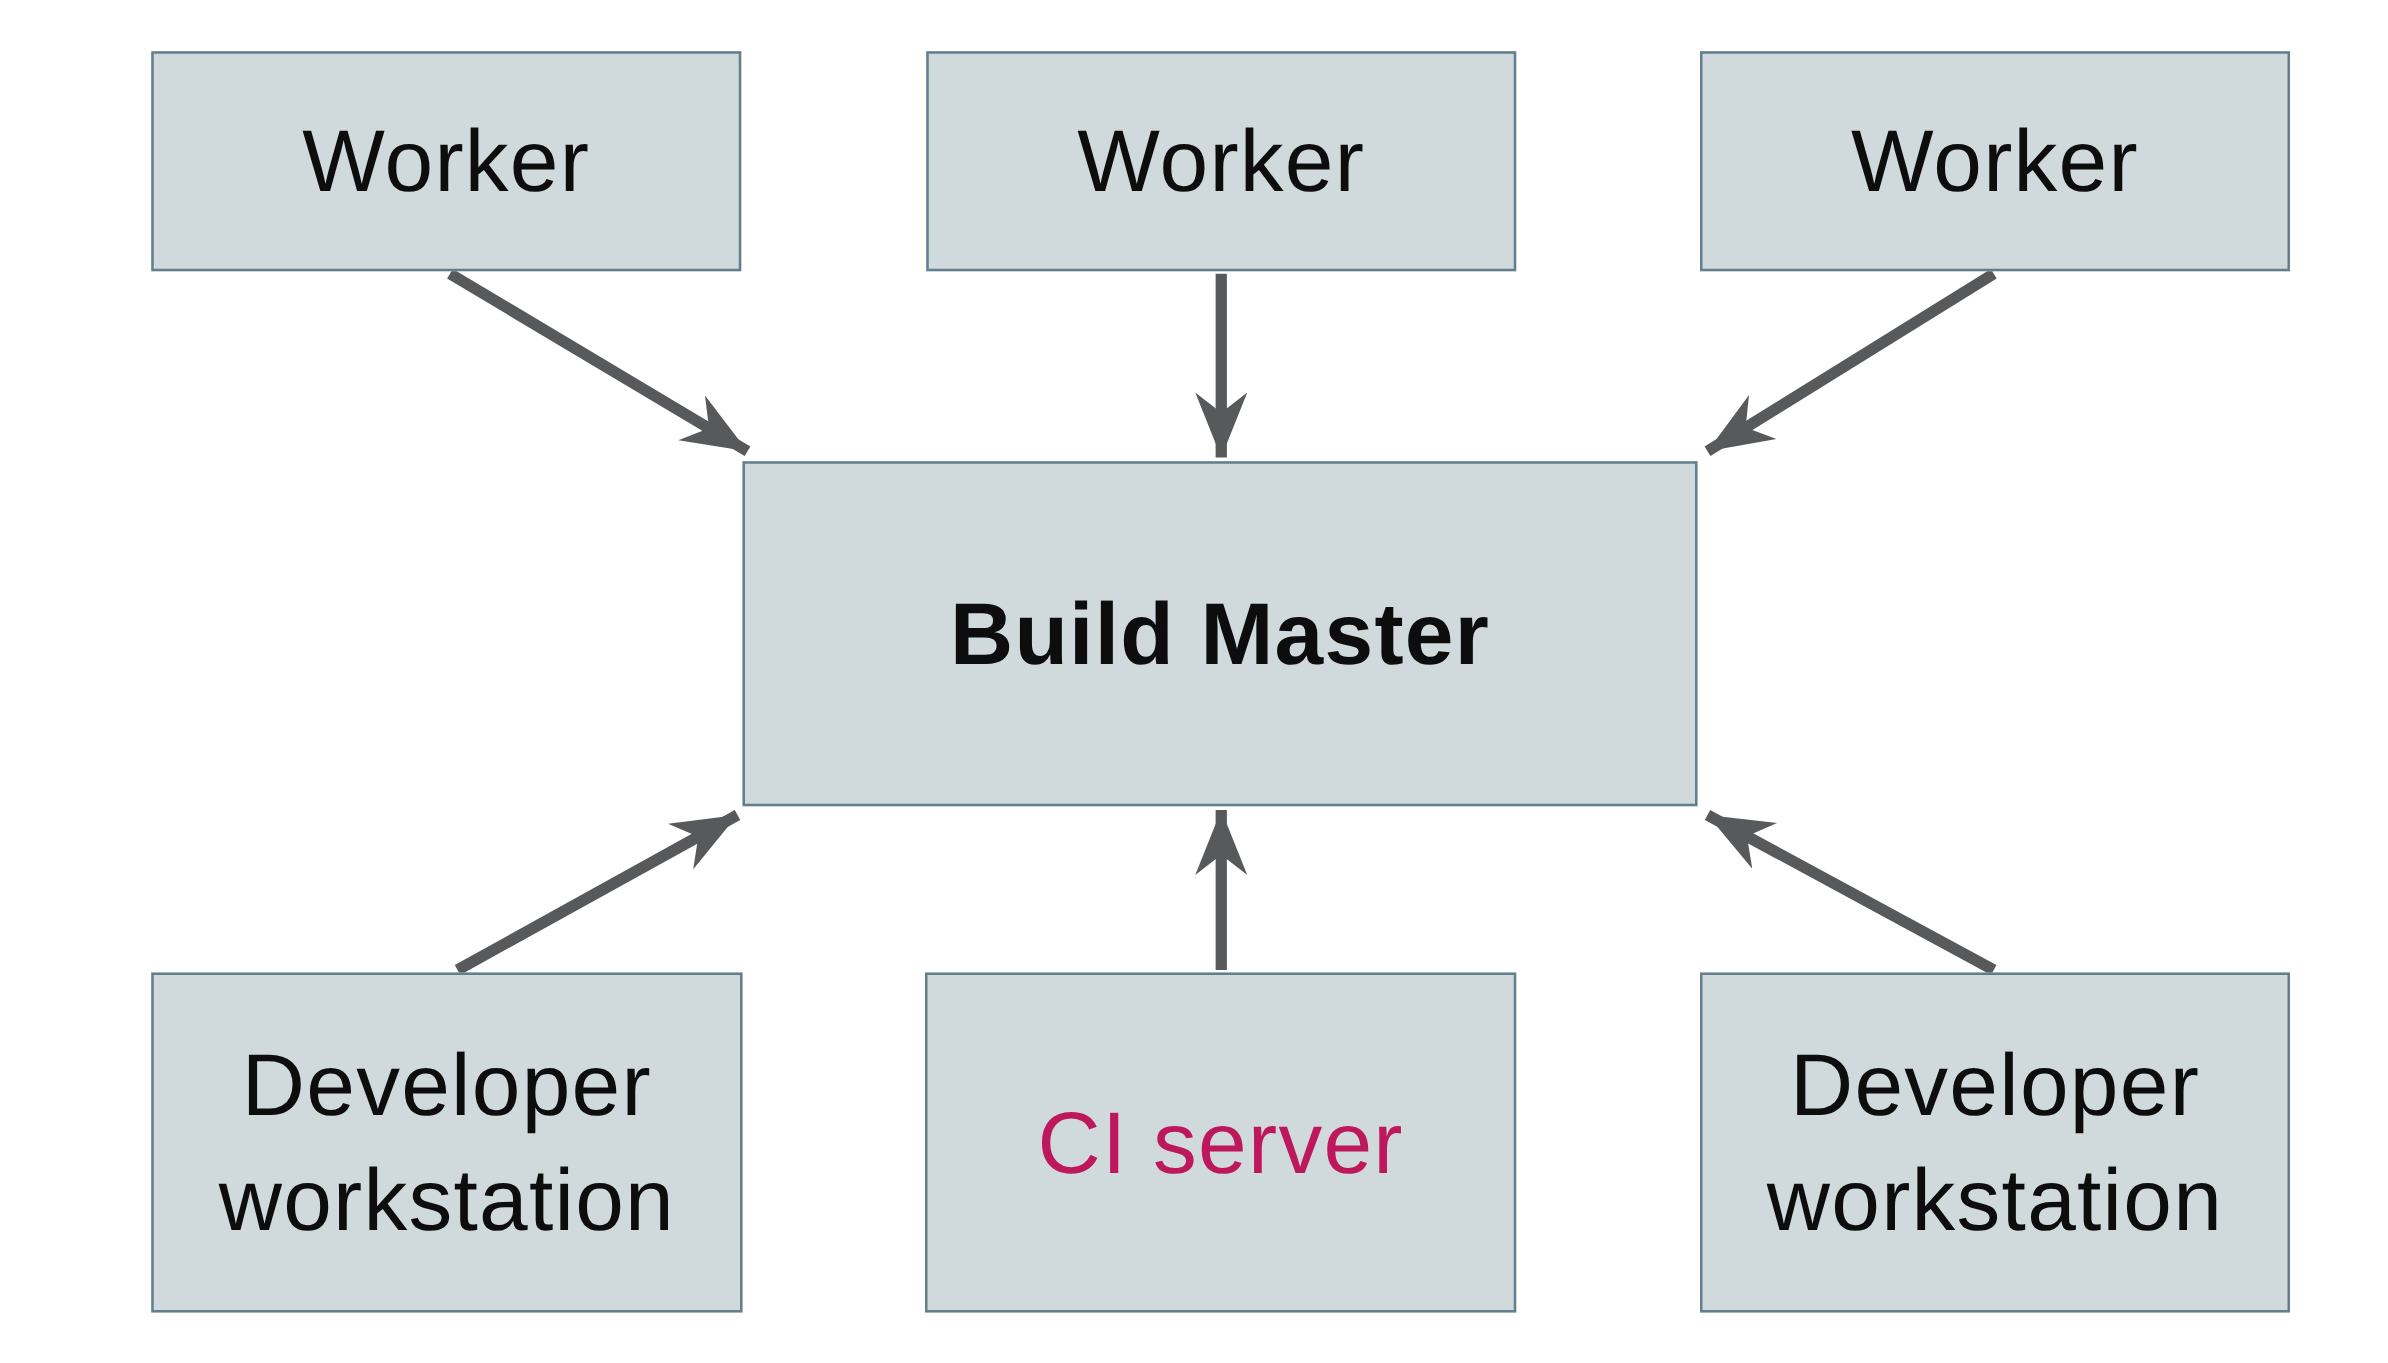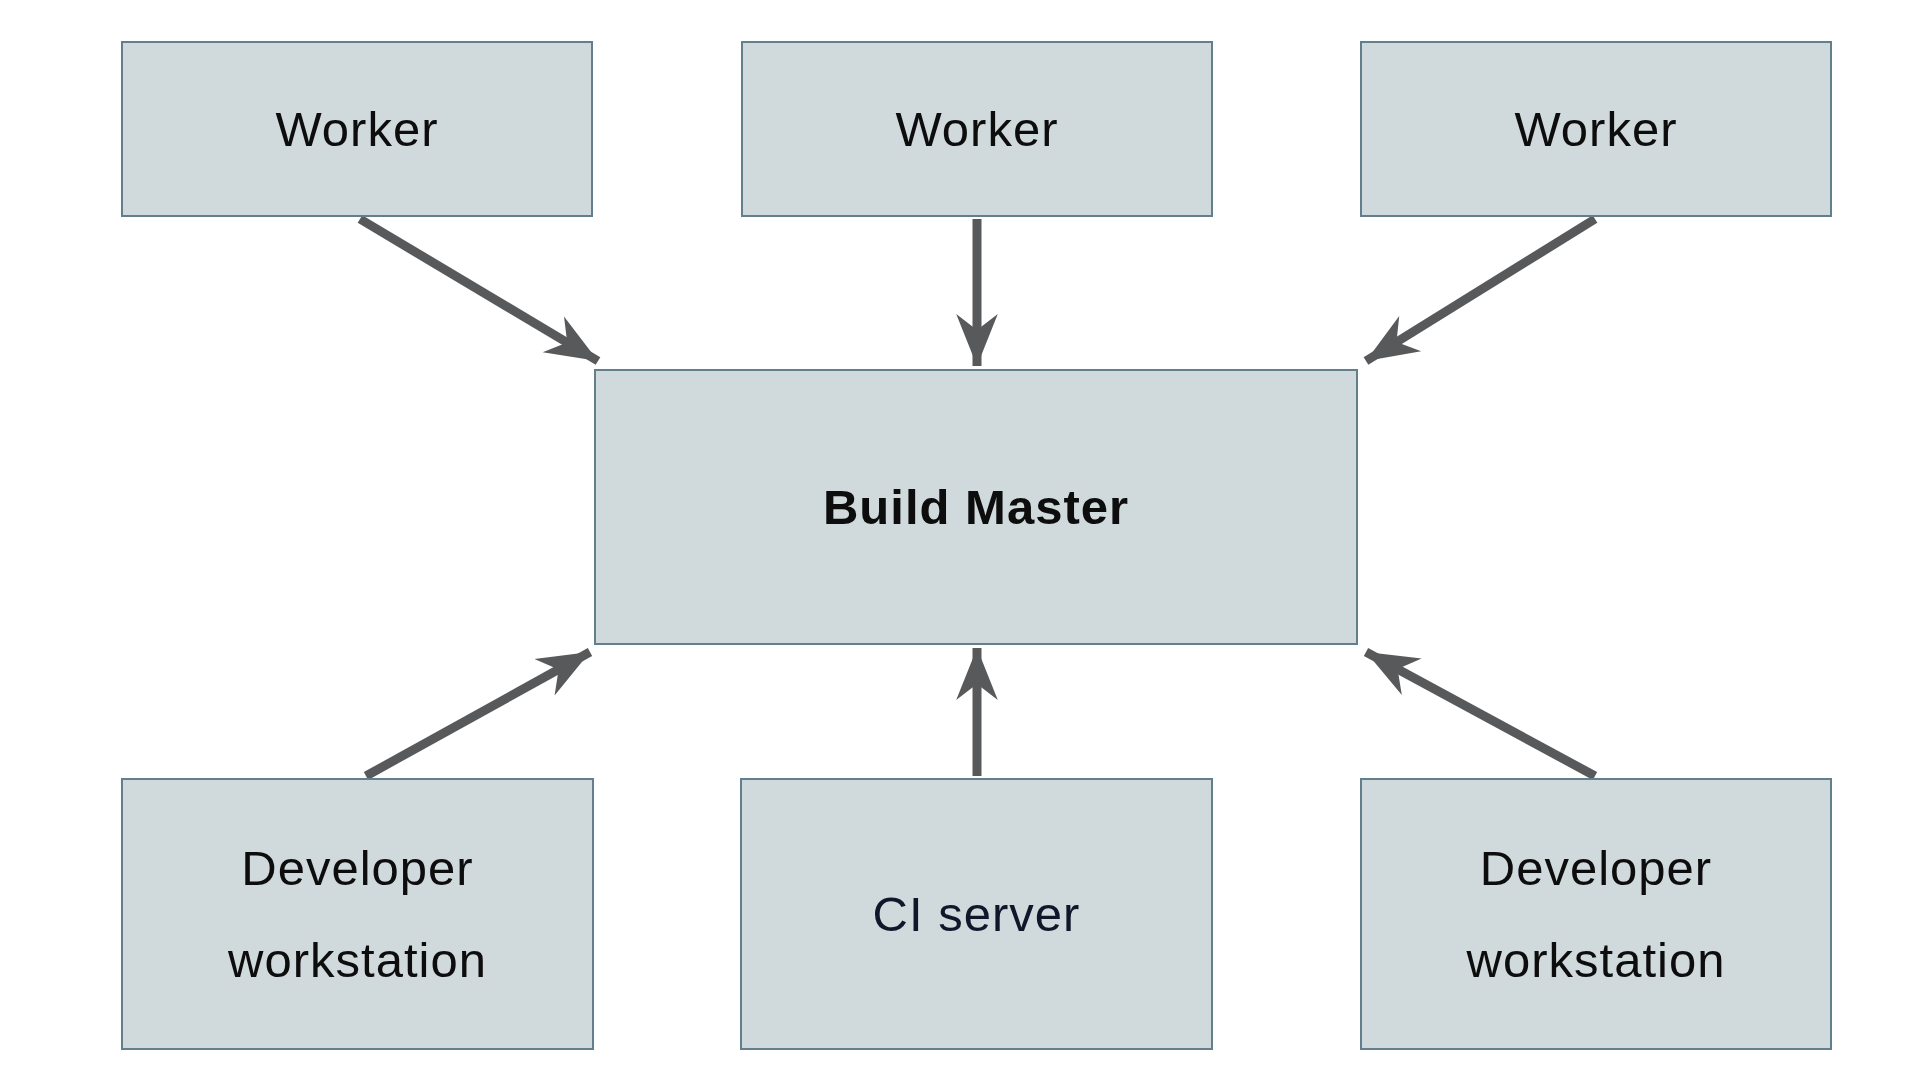--- a/index.html
+++ b/index.html
@@ -25,21 +25,21 @@
   }
   .node {
     position: absolute;
     box-sizing: border-box;
     display: flex;
     align-items: center;
     justify-content: center;
     text-align: center;
   }
   .node .label {
-    font-size: 49px;
+    font-size: 70px;
     line-height: 92px;
     letter-spacing: 1px;
     font-weight: 400;
     padding: 0 8px;
   }
 </style>
 </head>
 <body>
 
 <div class="stage" style="background: rgb(255, 255, 255);">
@@ -68,18 +68,18 @@
     <div class="node" style="left: 1360px; top: 41px; width: 472px; height: 176px; background: rgb(208, 217, 220); border: 2px solid rgb(99, 126, 140);">
       <div class="label" style="color: rgb(13, 13, 13);">Worker</div>
     </div>
     <div class="node" style="left: 594px; top: 369px; width: 764px; height: 276px; background: rgb(208, 217, 220); border: 2px solid rgb(99, 126, 140);">
       <div class="label" style="color: rgb(13, 13, 13); font-weight: bold;">Build Master</div>
     </div>
     <div class="node" style="left: 121px; top: 778px; width: 473px; height: 272px; background: rgb(208, 217, 220); border: 2px solid rgb(99, 126, 140);">
       <div class="label" style="color: rgb(13, 13, 13);">Developer workstation</div>
     </div>
     <div class="node" style="left: 740px; top: 778px; width: 473px; height: 272px; background: rgb(208, 217, 220); border: 2px solid rgb(99, 126, 140);">
-      <div class="label" style="color: #0f172a;">CI server</div>
+      <div class="label" style="color: #be185d;">CI server</div>
     </div>
     <div class="node" style="left: 1360px; top: 778px; width: 472px; height: 272px; background: rgb(208, 217, 220); border: 2px solid rgb(99, 126, 140);">
       <div class="label" style="color: rgb(13, 13, 13);">Developer workstation</div>
     </div>
   </div>
 
 </body></html>

